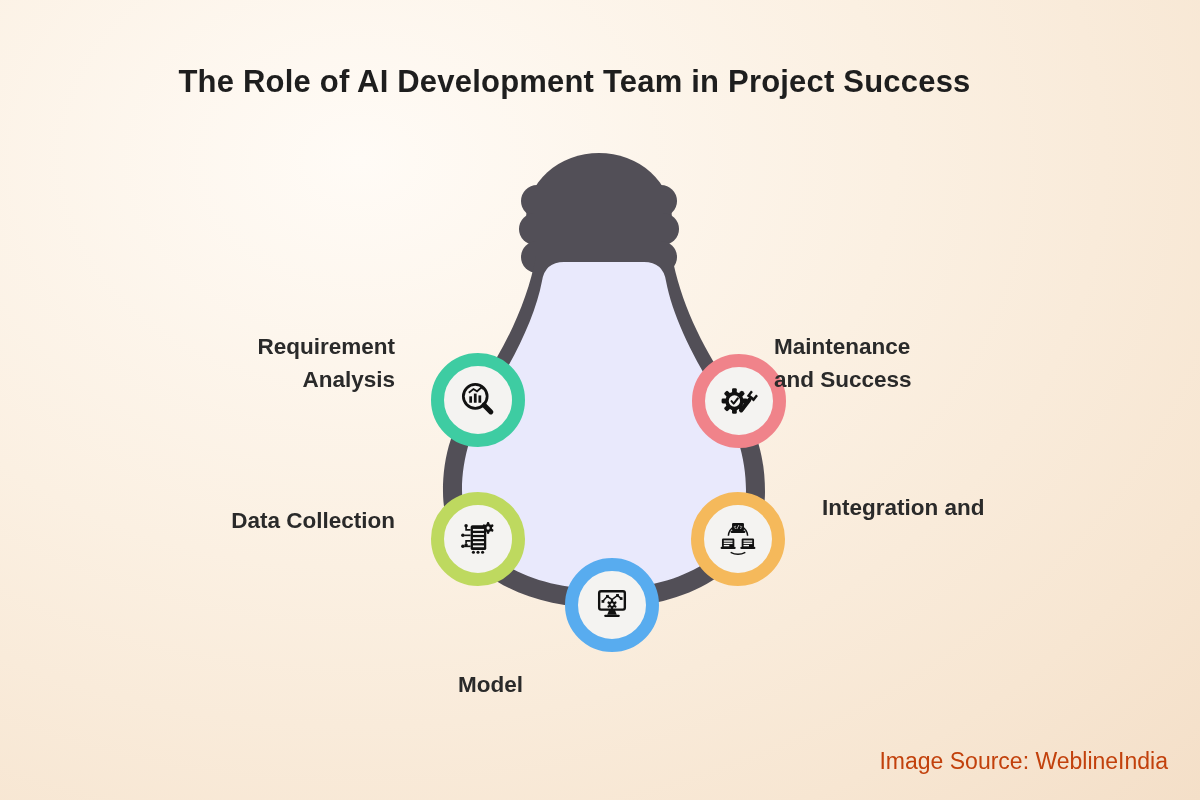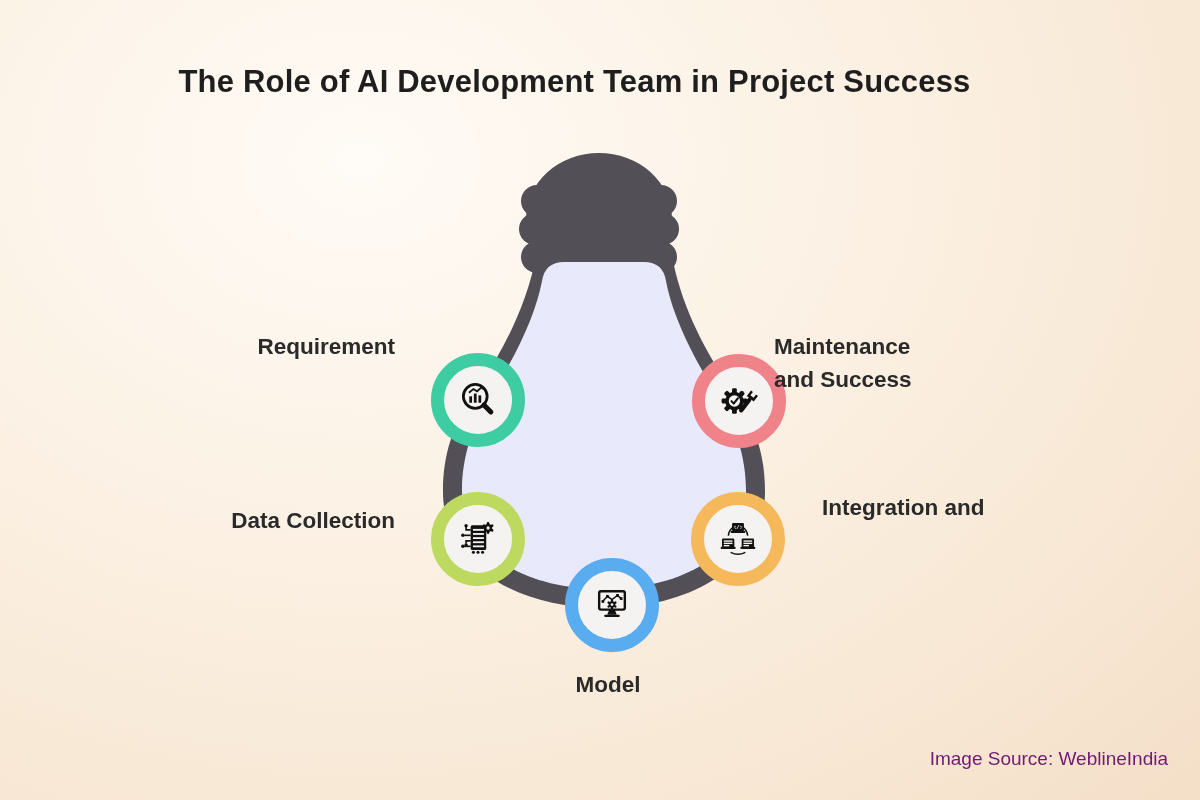--- a/index.html
+++ b/index.html
@@ -24,23 +24,23 @@
   .b-data{left:431px;top:492px;}
   .b-integration{left:691px;top:492px;}
   .b-model{left:565px;top:558px;}
   .node-label{
     position:absolute;font-size:22.5px;font-weight:700;color:#2A2A2A;line-height:33px;
   }
   .l-requirement{top:330px;right:805px;text-align:right;}
   .l-maintenance{top:330px;left:774px;text-align:left;}
   .l-data{top:504px;right:805px;text-align:center;}
   .l-integration{top:491px;left:822px;text-align:left;}
-  .l-model{top:668px;left:458px;width:300px;text-align:center;}
+  .l-model{top:668px;left:458px;width:300px;}
   .source-credit{
-    position:absolute;top:748px;right:32px;font-size:19px;color:#701a75;font-weight:400;
+    position:absolute;top:748px;right:32px;font-size:23px;color:#c2410c;font-weight:400;
   }
 </style>
 </head>
 <body>
 
 <div class="title">The Role of AI Development Team in Project Success</div>
 
 <svg class="bulb-svg" width="1200" height="800" viewBox="0 0 1200 800">
   <g fill="#524F57">
 
@@ -190,20 +190,21 @@
       <circle cx="0" cy="0" r="3.6"></circle>
     </g>
     <circle cx="24" cy="23.5" r="1.5" fill="#F4F3F1"></circle>
     <path d="M21 29 h6 l2.2 5.5 h-10.4 Z" fill="#111"></path>
     <rect x="15.5" y="34.5" width="17" height="2.6" rx="1.3" fill="#111"></rect>
   </svg>
 </div>
 
 <div class="node-label l-requirement">
   <div>Requirement</div>
+  <div>Analysis</div>
 </div>
 <div class="node-label l-maintenance">
   <div>Maintenance</div>
   <div>and Success</div>
 </div>
 <div class="node-label l-data">
   <div>Data Collection</div>
 </div>
 <div class="node-label l-integration">
   <div>Integration and</div>

